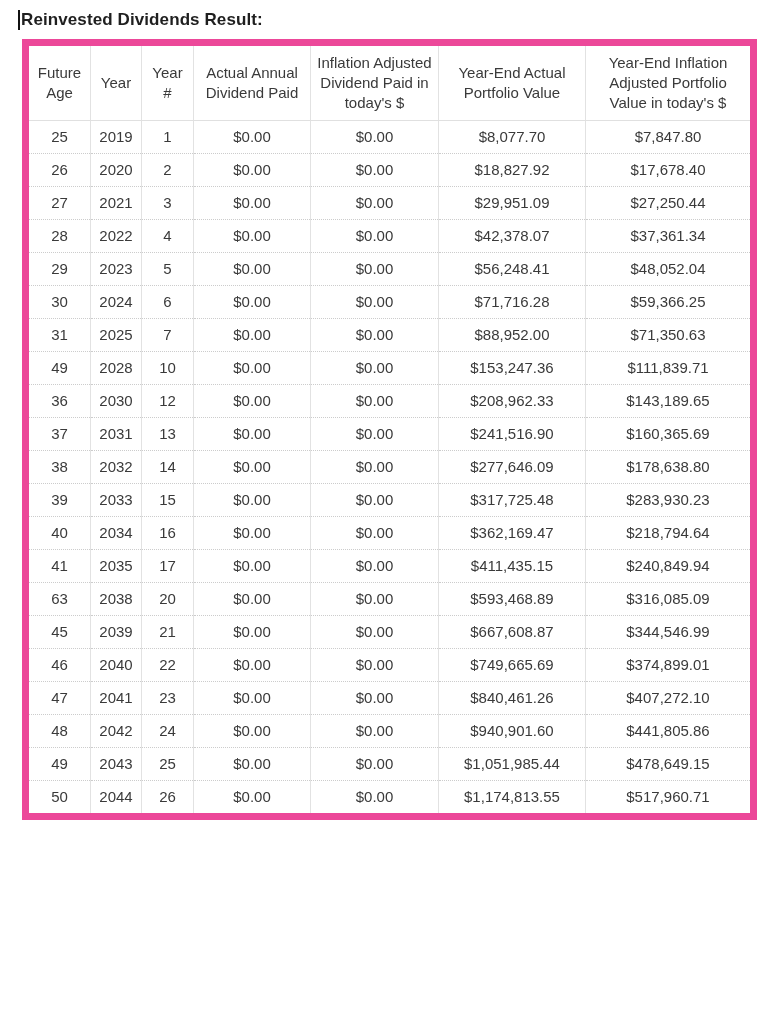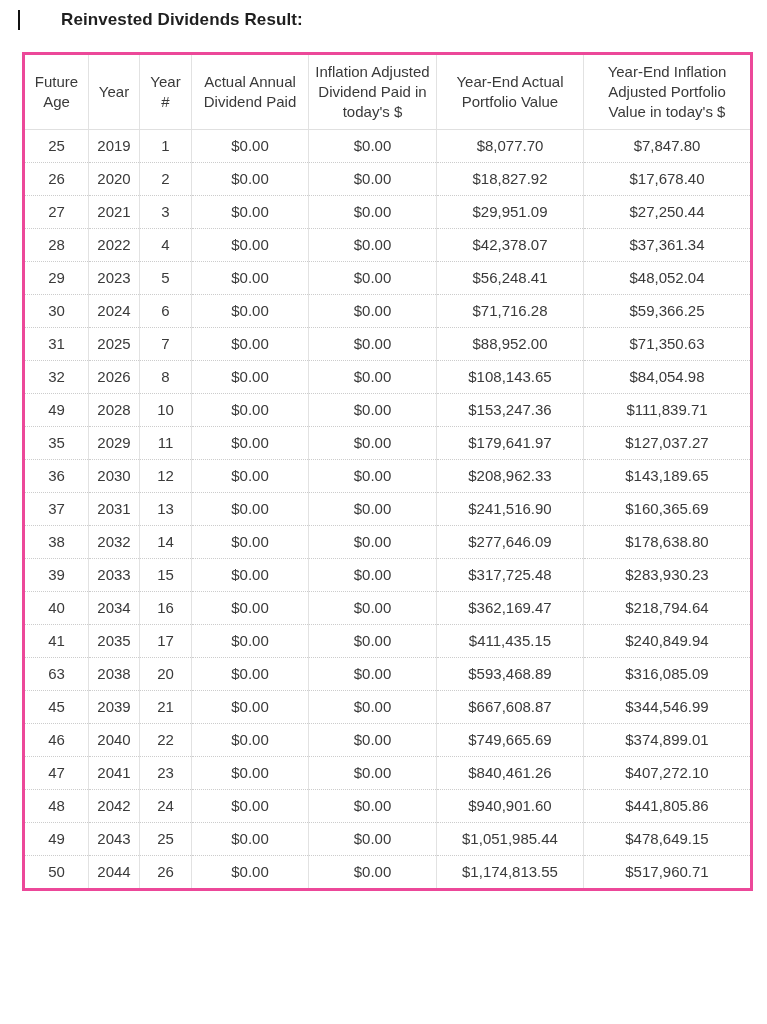--- a/index.html
+++ b/index.html
@@ -9,43 +9,42 @@
     font-family: "Liberation Sans", "DejaVu Sans", sans-serif;
   }
   body { height: 1024px; overflow: hidden; }
   .page { padding-top: 8px; }
 
   .title-row {
     margin: 0 0 0 18px;
     display: flex;
     align-items: center;
     height: 24px;
-    gap: 40px;
   }
   .caret {
     display: inline-block;
     width: 2px;
     height: 20px;
     background: #111111;
     margin-right: 1px;
   }
   .page-title {
     font-size: 17px;
     font-weight: bold;
     color: #1f1f1f;
     letter-spacing: 0.1px;
     line-height: 24px;
   }
 
   table.results {
-    margin: 20px 0 0 22px;
+    margin: 7px 0 0 22px;
     width: 728px;
     table-layout: fixed;
     border-collapse: collapse;
-    border: 3px solid #ec4899;
+    border: 7px solid #ec4899;
     color: #3a3a3a;
   }
   col.c1 { width: 65px; }
   col.c2 { width: 51px; }
   col.c3 { width: 52px; }
   col.c4 { width: 117px; }
   col.c5 { width: 128px; }
   col.c6 { width: 147px; }
   col.c7 { width: 168px; }
 
@@ -160,47 +159,29 @@
         <tr>
           <td>31</td>
           <td>2025</td>
           <td>7</td>
           <td>$0.00</td>
           <td>$0.00</td>
           <td>$88,952.00</td>
           <td>$71,350.63</td>
         </tr>
         <tr>
-          <td>32</td>
-          <td>2026</td>
-          <td>8</td>
-          <td>$0.00</td>
-          <td>$0.00</td>
-          <td>$108,143.65</td>
-          <td>$84,054.98</td>
-        </tr>
-        <tr>
           <td>49</td>
           <td>2028</td>
           <td>10</td>
           <td>$0.00</td>
           <td>$0.00</td>
           <td>$153,247.36</td>
           <td>$111,839.71</td>
         </tr>
         <tr>
-          <td>35</td>
-          <td>2029</td>
-          <td>11</td>
-          <td>$0.00</td>
-          <td>$0.00</td>
-          <td>$179,641.97</td>
-          <td>$127,037.27</td>
-        </tr>
-        <tr>
           <td>36</td>
           <td>2030</td>
           <td>12</td>
           <td>$0.00</td>
           <td>$0.00</td>
           <td>$208,962.33</td>
           <td>$143,189.65</td>
         </tr>
         <tr>
           <td>37</td>

